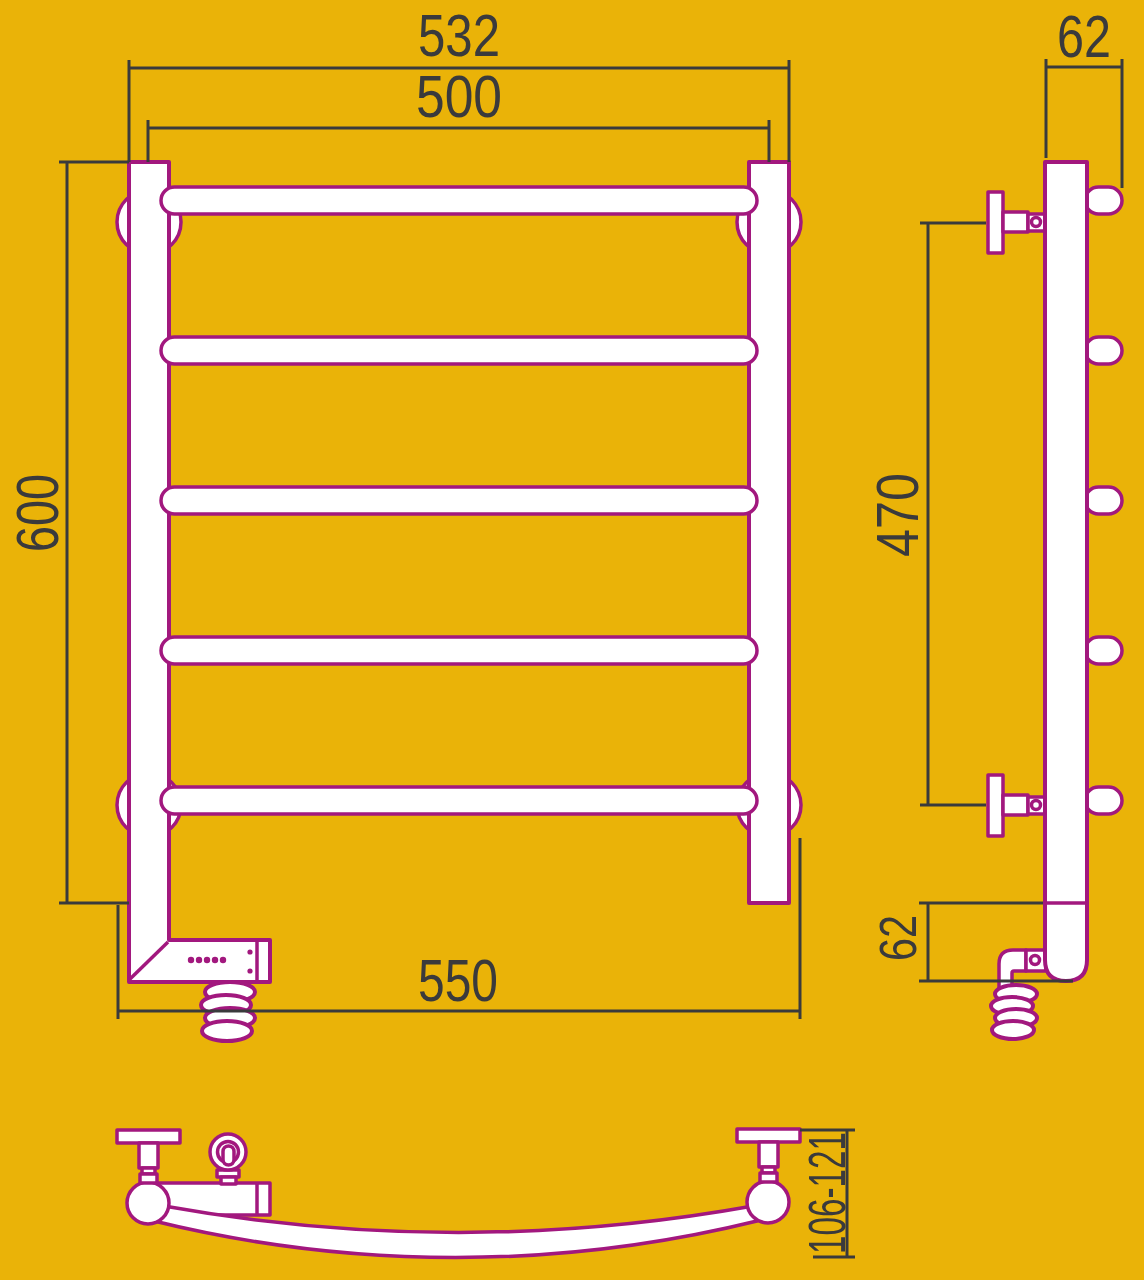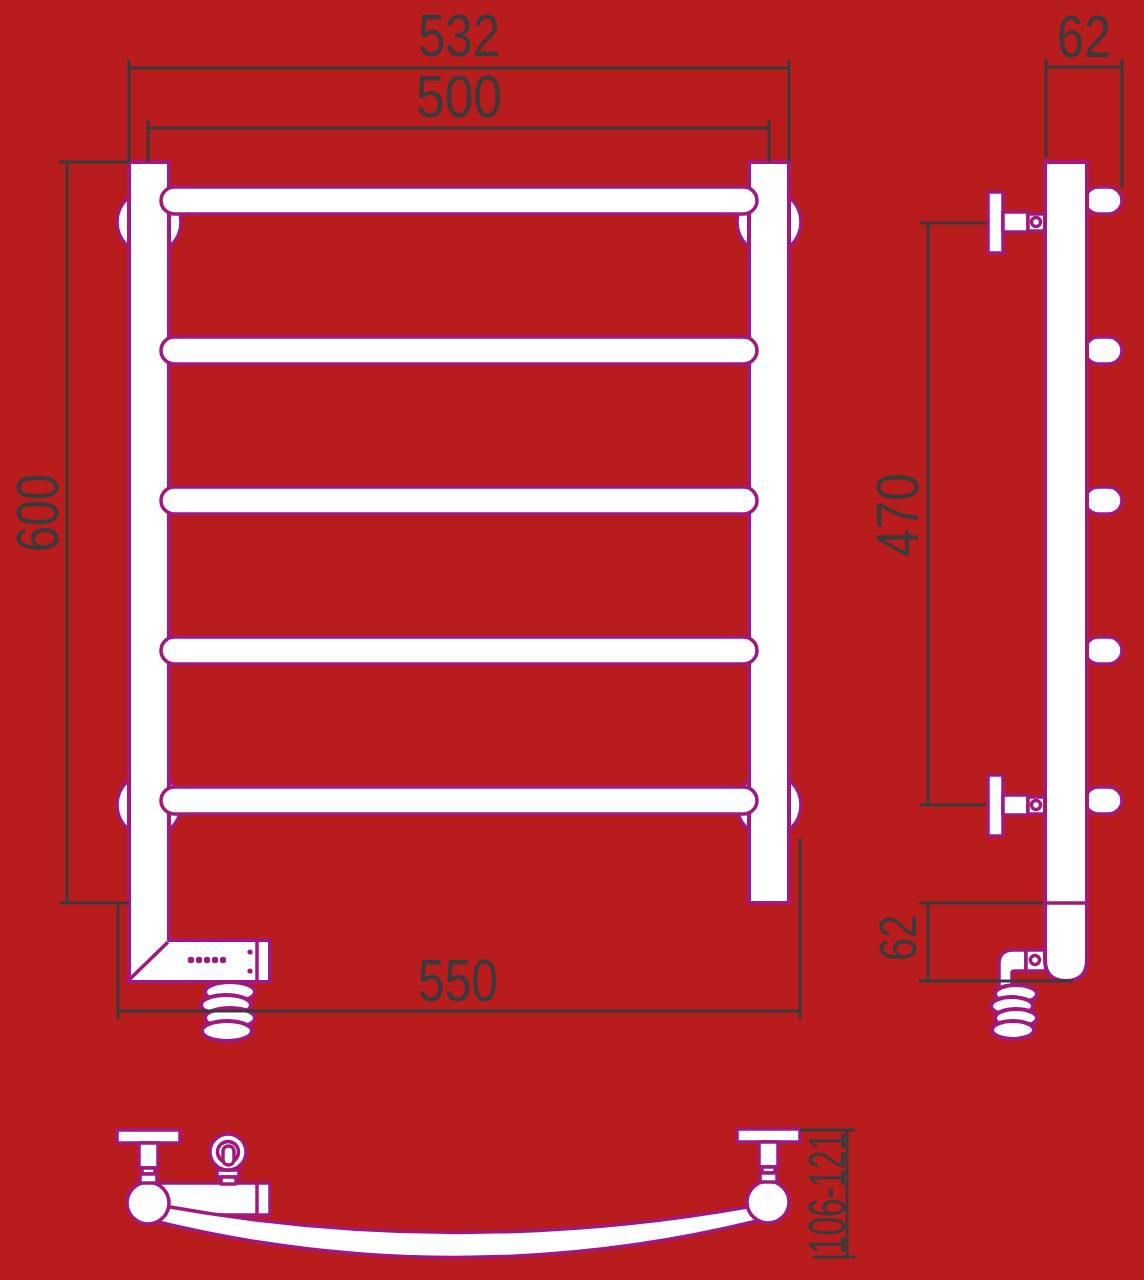--- a/index.html
+++ b/index.html
@@ -1,17 +1,17 @@
 <!DOCTYPE html>
 <html style="--outline: #A2187E; --dim: #3A3A3C;"><head>
 <meta charset="utf-8">
 <style>
   :root { --outline:#A2187E; --dim:#3A3A3C; }
   html,body{margin:0;padding:0;background:#fff;}
-  .stage{width:1144px;height:1280px;position:relative;background:#b91c1c;}
+  .stage{width:1144px;height:1280px;position:relative;background:#eab308;}
   svg{display:block;}
   .p  {fill:#fff;stroke:var(--outline);stroke-width:4;stroke-linejoin:round;}
   .p2 {fill:#fff;stroke:var(--outline);stroke-width:3.5;stroke-linejoin:round;}
   .ln {fill:none;stroke:var(--outline);stroke-width:3.5;}
   .dot{fill:var(--outline);stroke:none;}
   .d  {fill:none;stroke:var(--dim);stroke-width:3;}
   .dt {fill:var(--dim);font-family:"Liberation Sans",sans-serif;font-size:60px;}
   .dt-sm{fill:var(--dim);font-family:"Liberation Sans",sans-serif;font-size:52px;}
 </style>
 </head>

